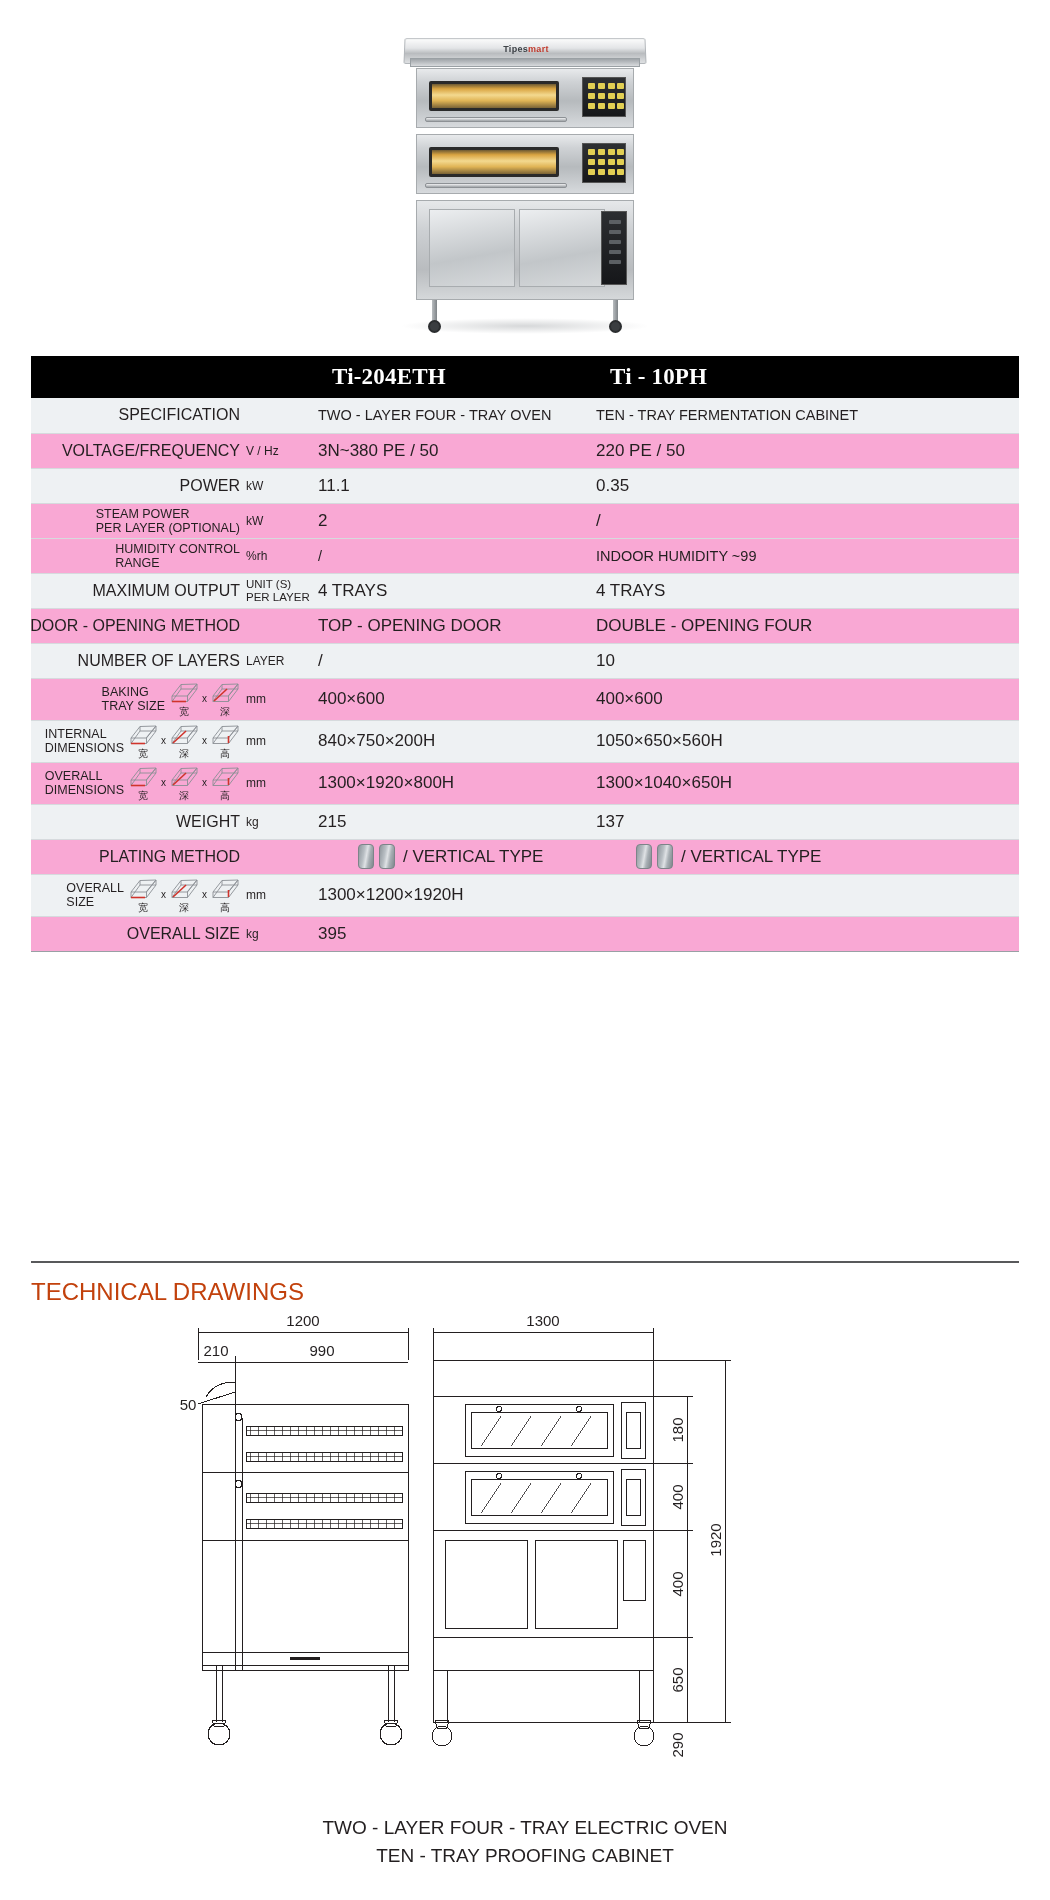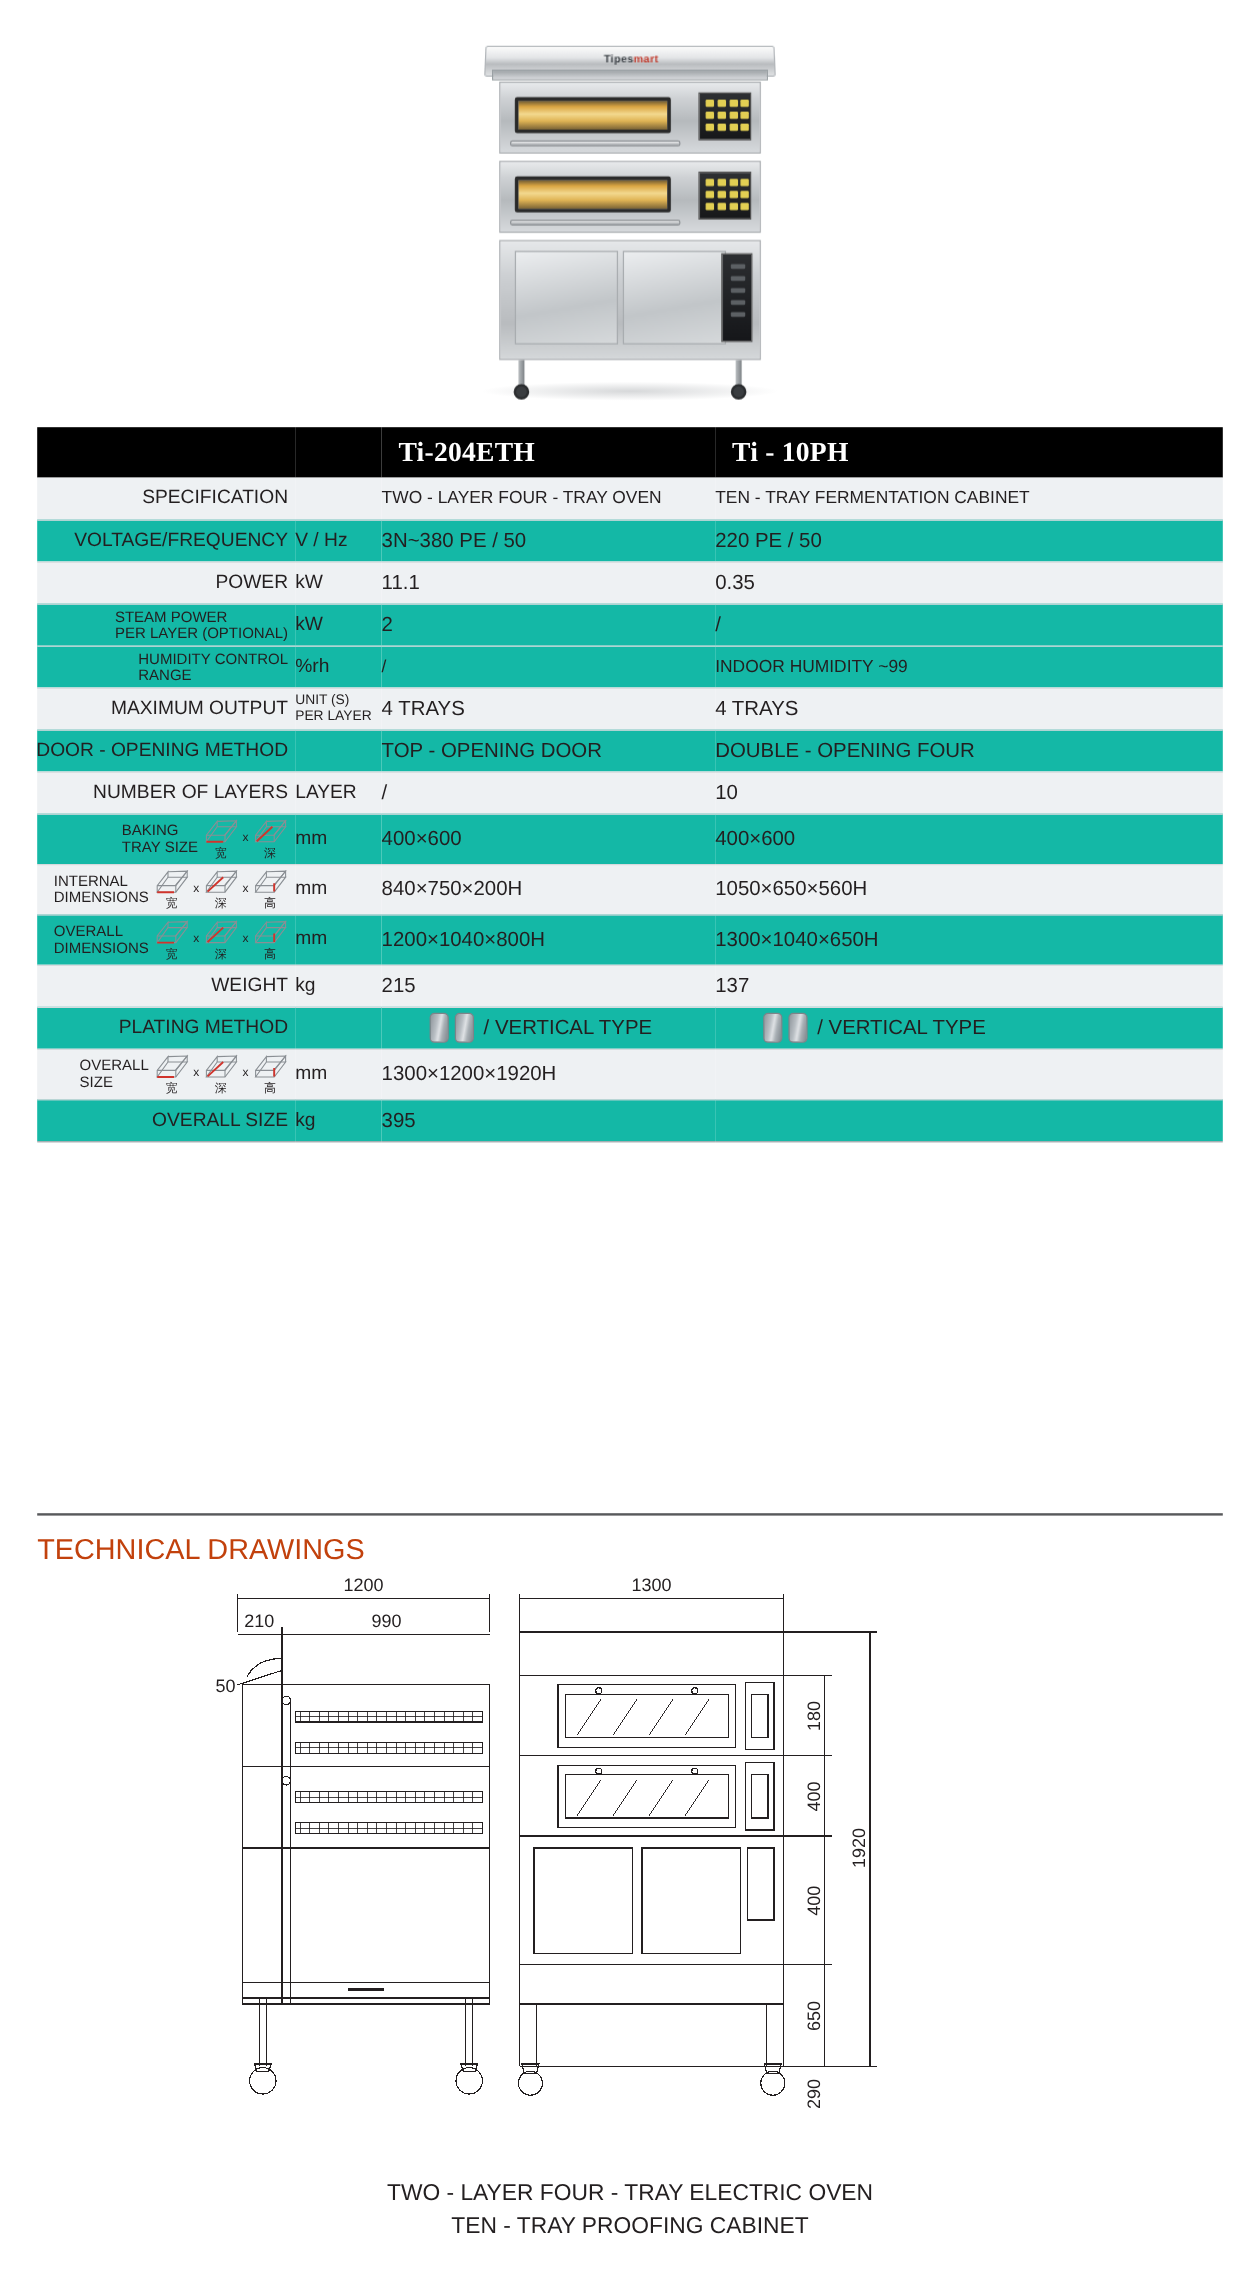--- a/index.html
+++ b/index.html
@@ -98,30 +98,30 @@
 
   .spec thead th {
     background: #000000; color: #ffffff; height: 42px; padding: 0 0 0 14px;
     text-align: left; font-family: "Liberation Serif", serif;
     font-size: 23px; font-weight: bold; letter-spacing: .2px;
   }
   .spec thead th.blank { background: #000; }
 
   .spec tbody tr { height: 35px; }
   .spec tbody tr.odd  td { background: #eef1f3; }
-  .spec tbody tr.even td { background: #14b8a6; }
+  .spec tbody tr.even td { background: #f9a8d4; }
   .spec tbody td {
     border-bottom: 1px solid #d6dadd;
     padding: 3px 6px 3px 0; vertical-align: middle;
   }
   .spec tbody tr:last-child td { border-bottom: 1.5px solid #9aa0a5; }
 
   td.lbl { padding-left: 4px; font-size: 16px; color: #231f20; white-space: nowrap; }
   td.lbl.small { font-size: 12.5px; line-height: 1.12; }
-  td.unit { font-size: 16px; color: #231f20; padding-left: 2px; white-space: nowrap; }
+  td.unit { font-size: 12px; color: #231f20; padding-left: 2px; white-space: nowrap; }
   td.unit.small { font-size: 11.5px; line-height: 1.12; }
   td.val { font-size: 17px; color: #231f20; padding-left: 6px; white-space: nowrap; }
   td.val.small { font-size: 14.5px; }
 
   .lblrow { display: flex; align-items: center; gap: 4px; justify-content: flex-end; }
   .lbltext { display: inline-block; }
   .dimicons { display: inline-flex; align-items: center; gap: 2px; }
 
   
   .boxico { position: relative; width: 30px; height: 25px; display:inline-block; }
@@ -460,21 +460,21 @@
                       </g>
                       <line x1="18.5" y1="12" x2="18.5" y2="19" stroke="#d0342c" stroke-width="1.6"></line>
                     </svg>
                   </span>
                   <span class="cnlbl">高</span>
                 </span>
               </span>
             </span>
           </td>
           <td class="unit">mm</td>
-          <td class="val"><span>1200×1040×800H</span></td>
+          <td class="val"><span>1300×1920×800H</span></td>
           <td class="val"><span>1300×1040×650H</span></td>
         </tr>
         <tr class="odd">
           <td class="lbl">
             <span class="lblrow">
               <span class="lbltext">WEIGHT</span>
             </span>
           </td>
           <td class="unit">kg</td>
           <td class="val"><span>215</span></td>

